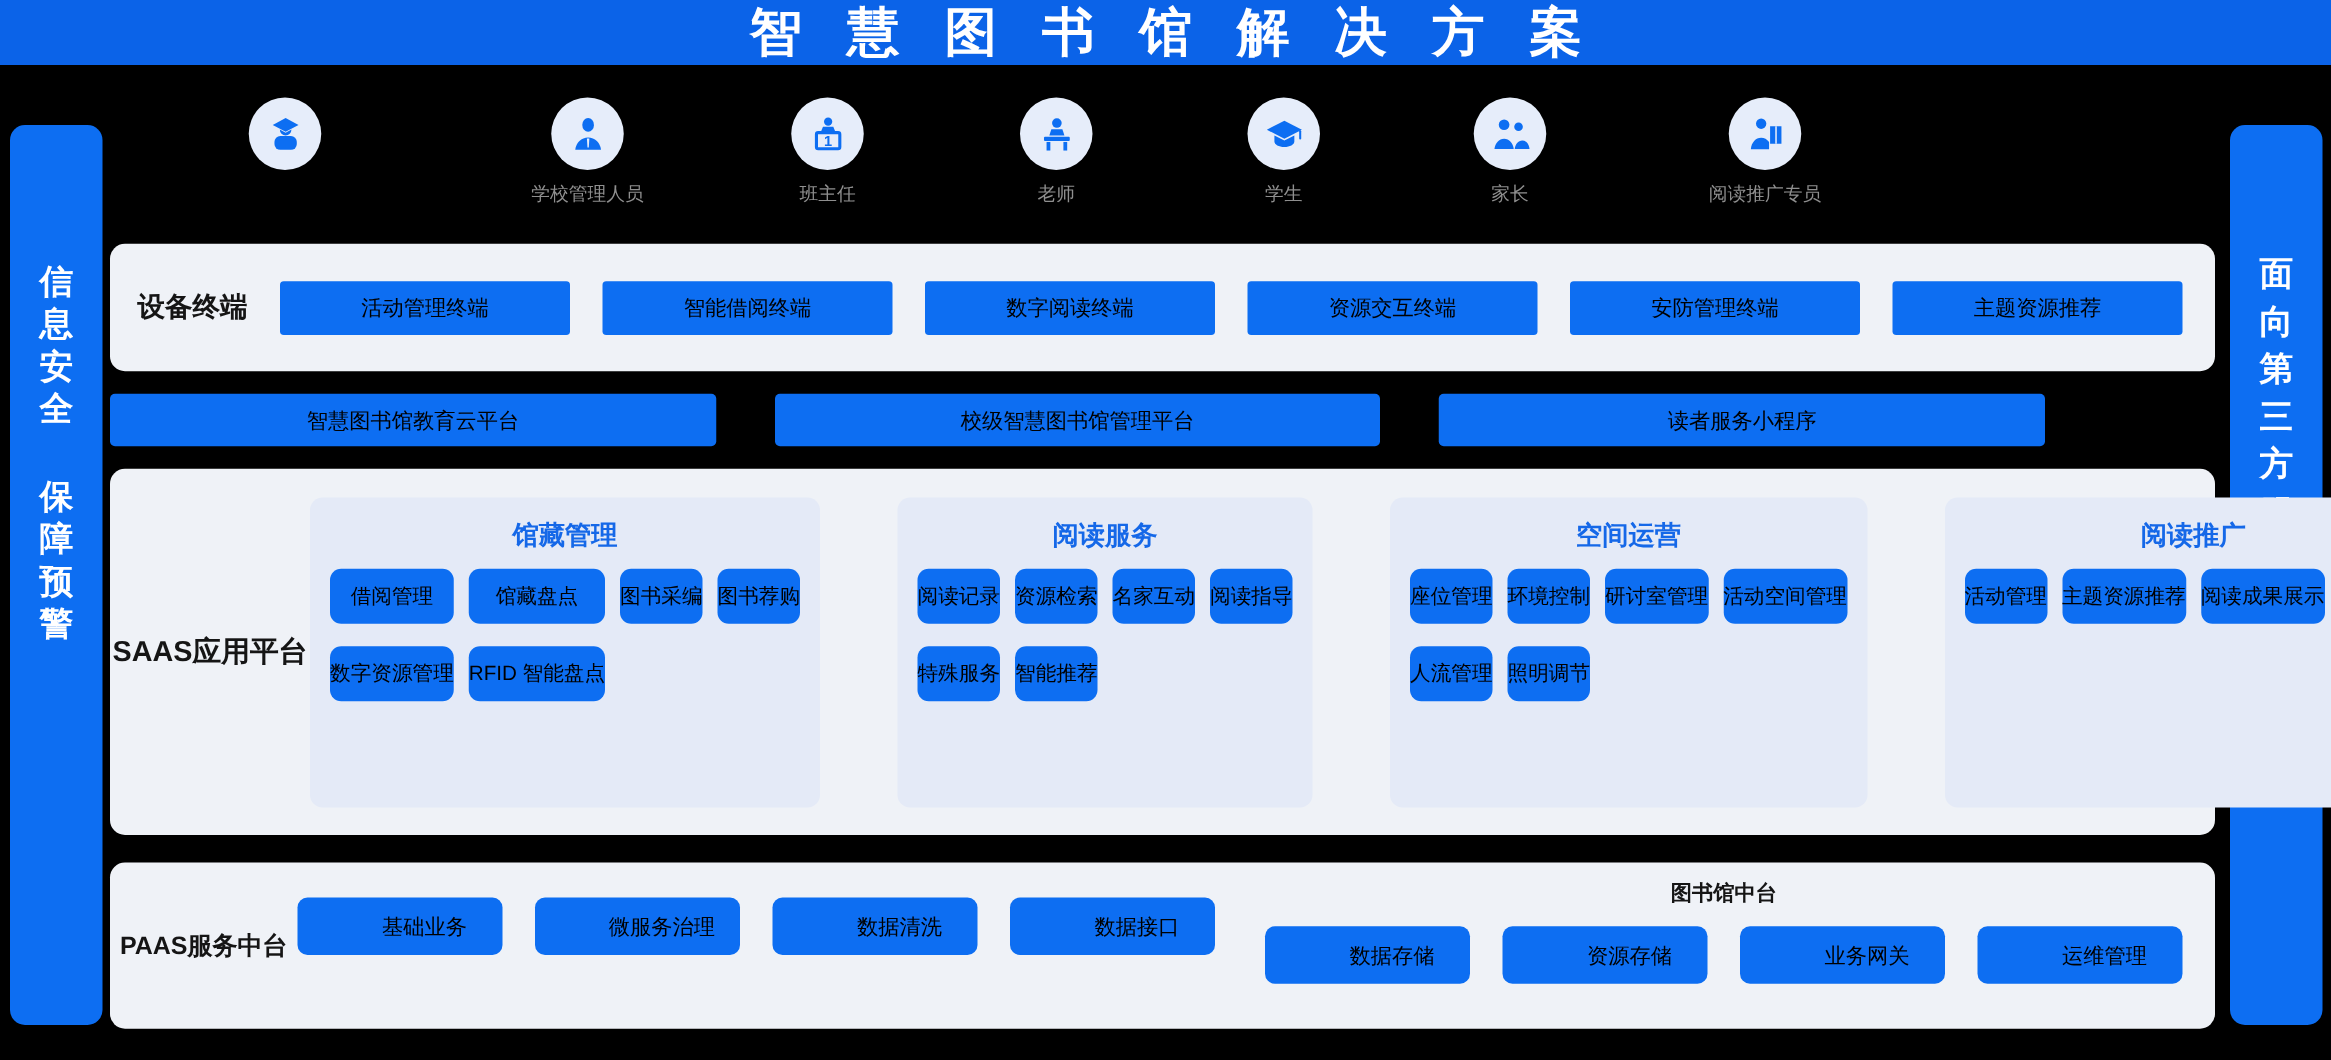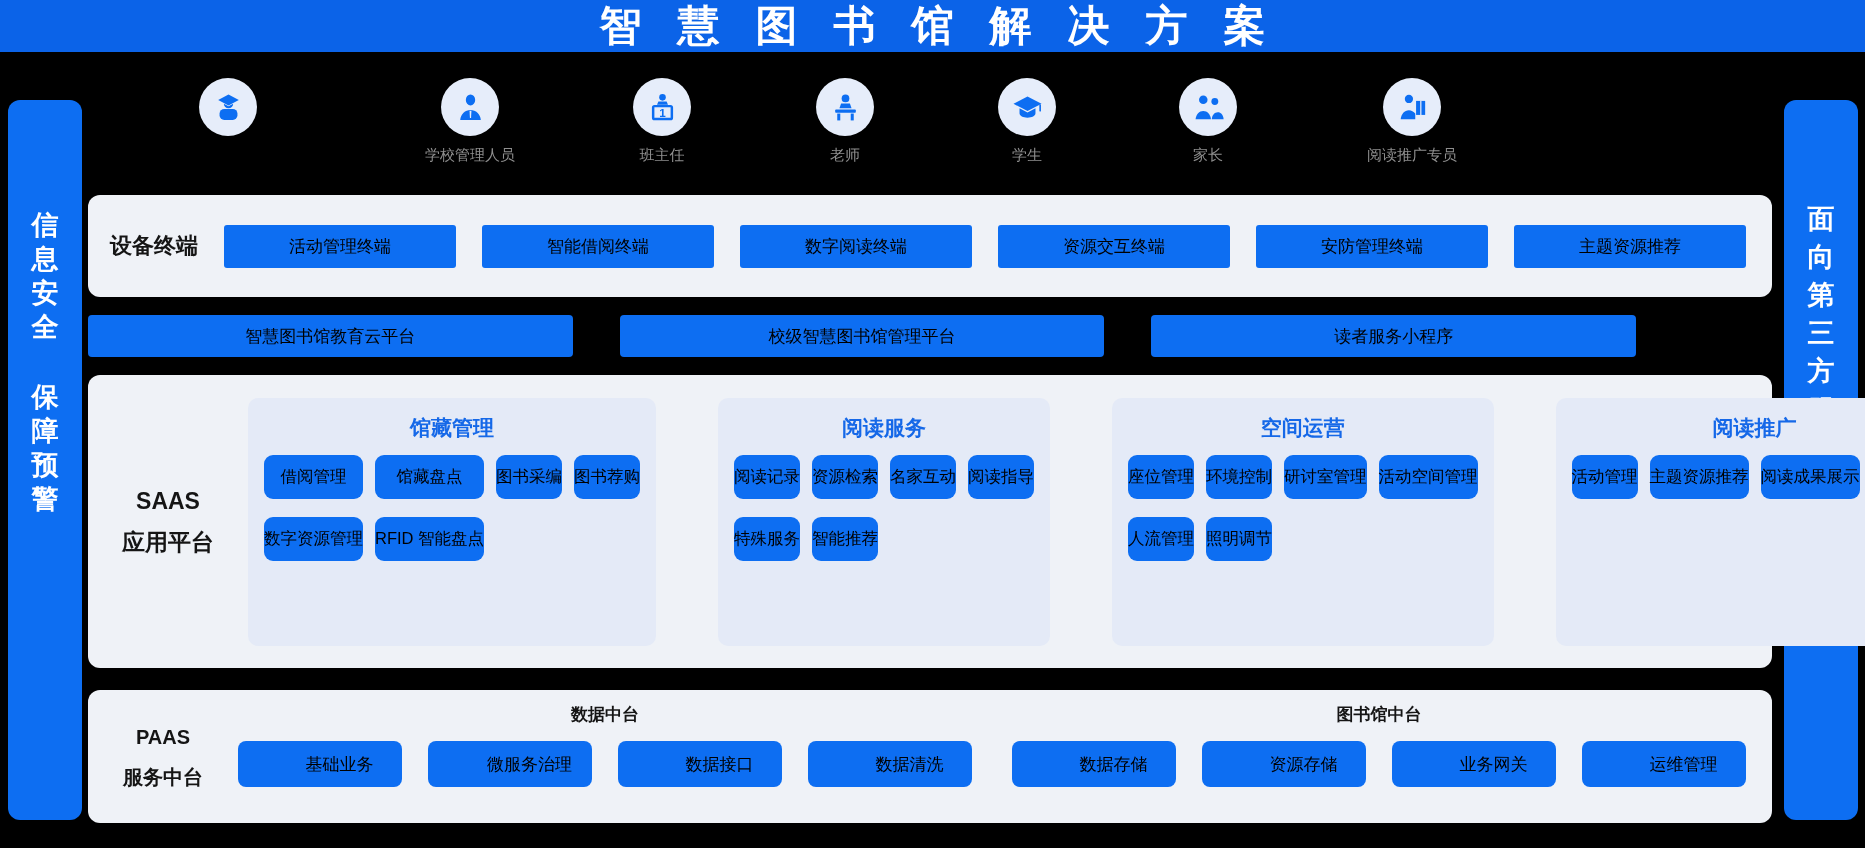--- a/index.html
+++ b/index.html
@@ -53,21 +53,21 @@
     padding:0 26px 0 22px;}
   .device-label{font-size:22px;font-weight:bold;color:#151515;flex:none;margin-right:26px;}
   .device-buttons{flex:1;display:flex;gap:26px;}
   .device-buttons .chip{flex:1;height:43px;font-size:17px;border-radius:3px;}
   
   .bars-row{position:absolute;left:88px;top:315px;width:1548px;display:flex;gap:47px;}
   .bars-row .chip{flex:1;height:42px;font-size:17px;border-radius:4px;}
   
   .saas-panel{top:375px;height:293px;padding:23px 22px 22px 0;}
   .panel-side-label{position:absolute;left:0;top:0;bottom:0;width:160px;
-    display:flex;flex-direction:column;align-items:center;justify-content:center;
+    display:flex;flex-direction:row;align-items:center;justify-content:center;
     font-weight:bold;color:#151515;text-align:center;}
   .saas-panel .panel-side-label{font-size:23px;line-height:1.75;}
   .saas-groups{margin-left:160px;height:100%;display:flex;gap:62px;box-sizing:border-box;}
   .group{flex:1;background:var(--group);border-radius:10px;padding:12px 16px;box-sizing:border-box;}
   .group.wide{flex:1.12;}
   .group-title{text-align:center;color:var(--gtitle);font-size:21px;font-weight:bold;
     margin:4px 0 13px;}
   .group-grid{display:grid;grid-template-columns:1fr 1fr 1fr 1fr;gap:18px 12px;align-content:start;}
   .group-grid .chip{height:44px;font-size:16.5px;border-radius:9px;}
   
@@ -258,26 +258,25 @@
       </div>
   </section>
 
   <section class="panel paas-panel">
     <div class="panel-side-label">
       <div>PAAS</div>
       <div>服务中台</div>
     </div>
     <div class="paas-sections" id="paas-sections">
         <div class="paas-section">
-          <div class="paas-header">数据中台</div>
           <div class="paas-buttons">
             <div class="chip">基础业务</div>
             <div class="chip">微服务治理</div>
+            <div class="chip">数据清洗</div>
             <div class="chip">数据接口</div>
-            <div class="chip">数据清洗</div>
           </div>
         </div>
         <div class="paas-section">
           <div class="paas-header">图书馆中台</div>
           <div class="paas-buttons">
             <div class="chip">数据存储</div>
             <div class="chip">资源存储</div>
             <div class="chip">业务网关</div>
             <div class="chip">运维管理</div>
           </div>

